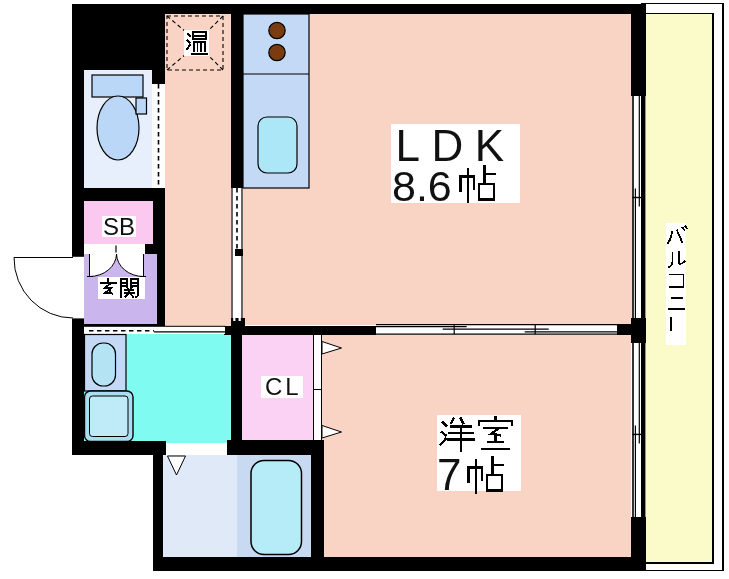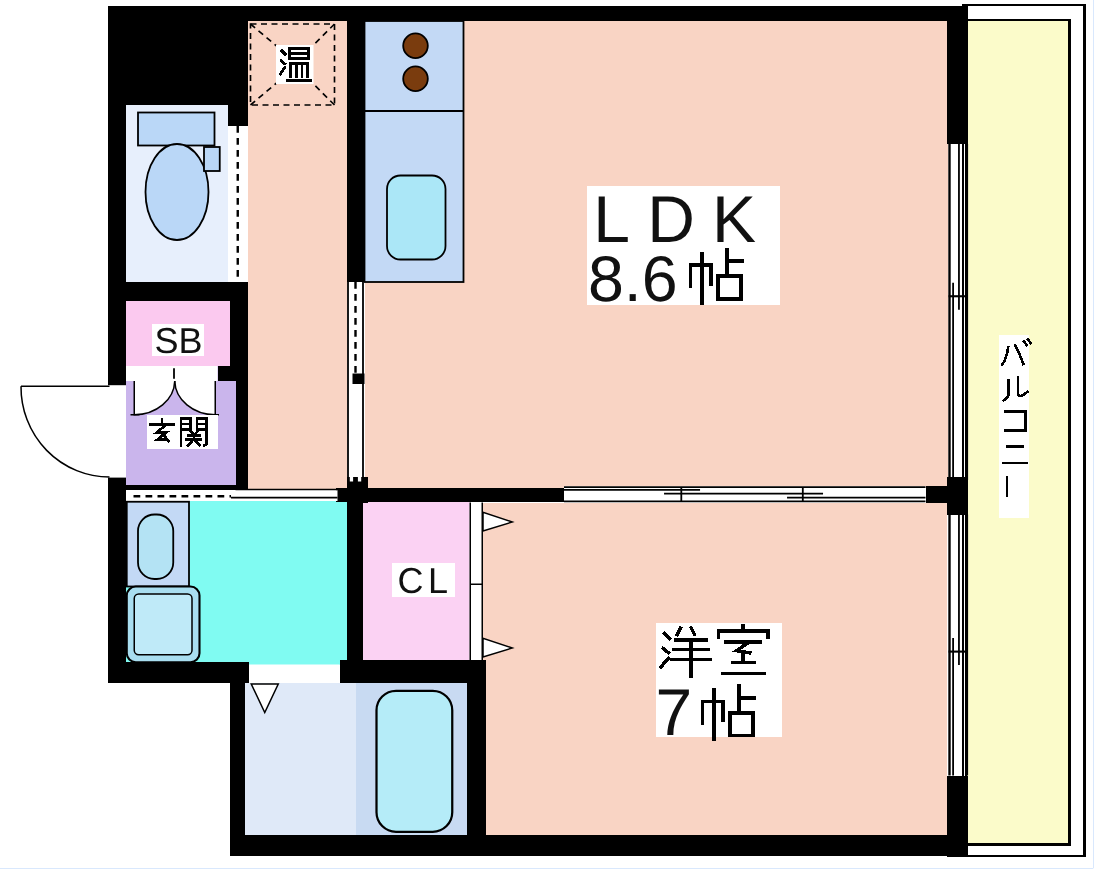--- a/index.html
+++ b/index.html
@@ -1,16 +1,16 @@
 <!DOCTYPE html>
 <html><head>
 <meta charset="utf-8">
 <style>
 html,body{margin:0;padding:0;background:#fff;}
-#plan{position:relative;width:729px;height:579px;background:#3b82f6;overflow:hidden;}
+#plan{position:relative;width:729px;height:579px;background:#fde047;overflow:hidden;}
 svg text{font-family:"Liberation Sans",sans-serif;fill:#111;}
 </style>
 </head>
 <body>
 <div id="plan">
 <svg width="729" height="579" viewBox="0 0 729 579" xmlns="http://www.w3.org/2000/svg" shape-rendering="crispEdges">
 
 <rect x="0" y="0" width="729" height="579" fill="#ffffff"></rect>
 
 <rect x="165" y="14" width="66" height="312" fill="#f9d4c4"></rect>

